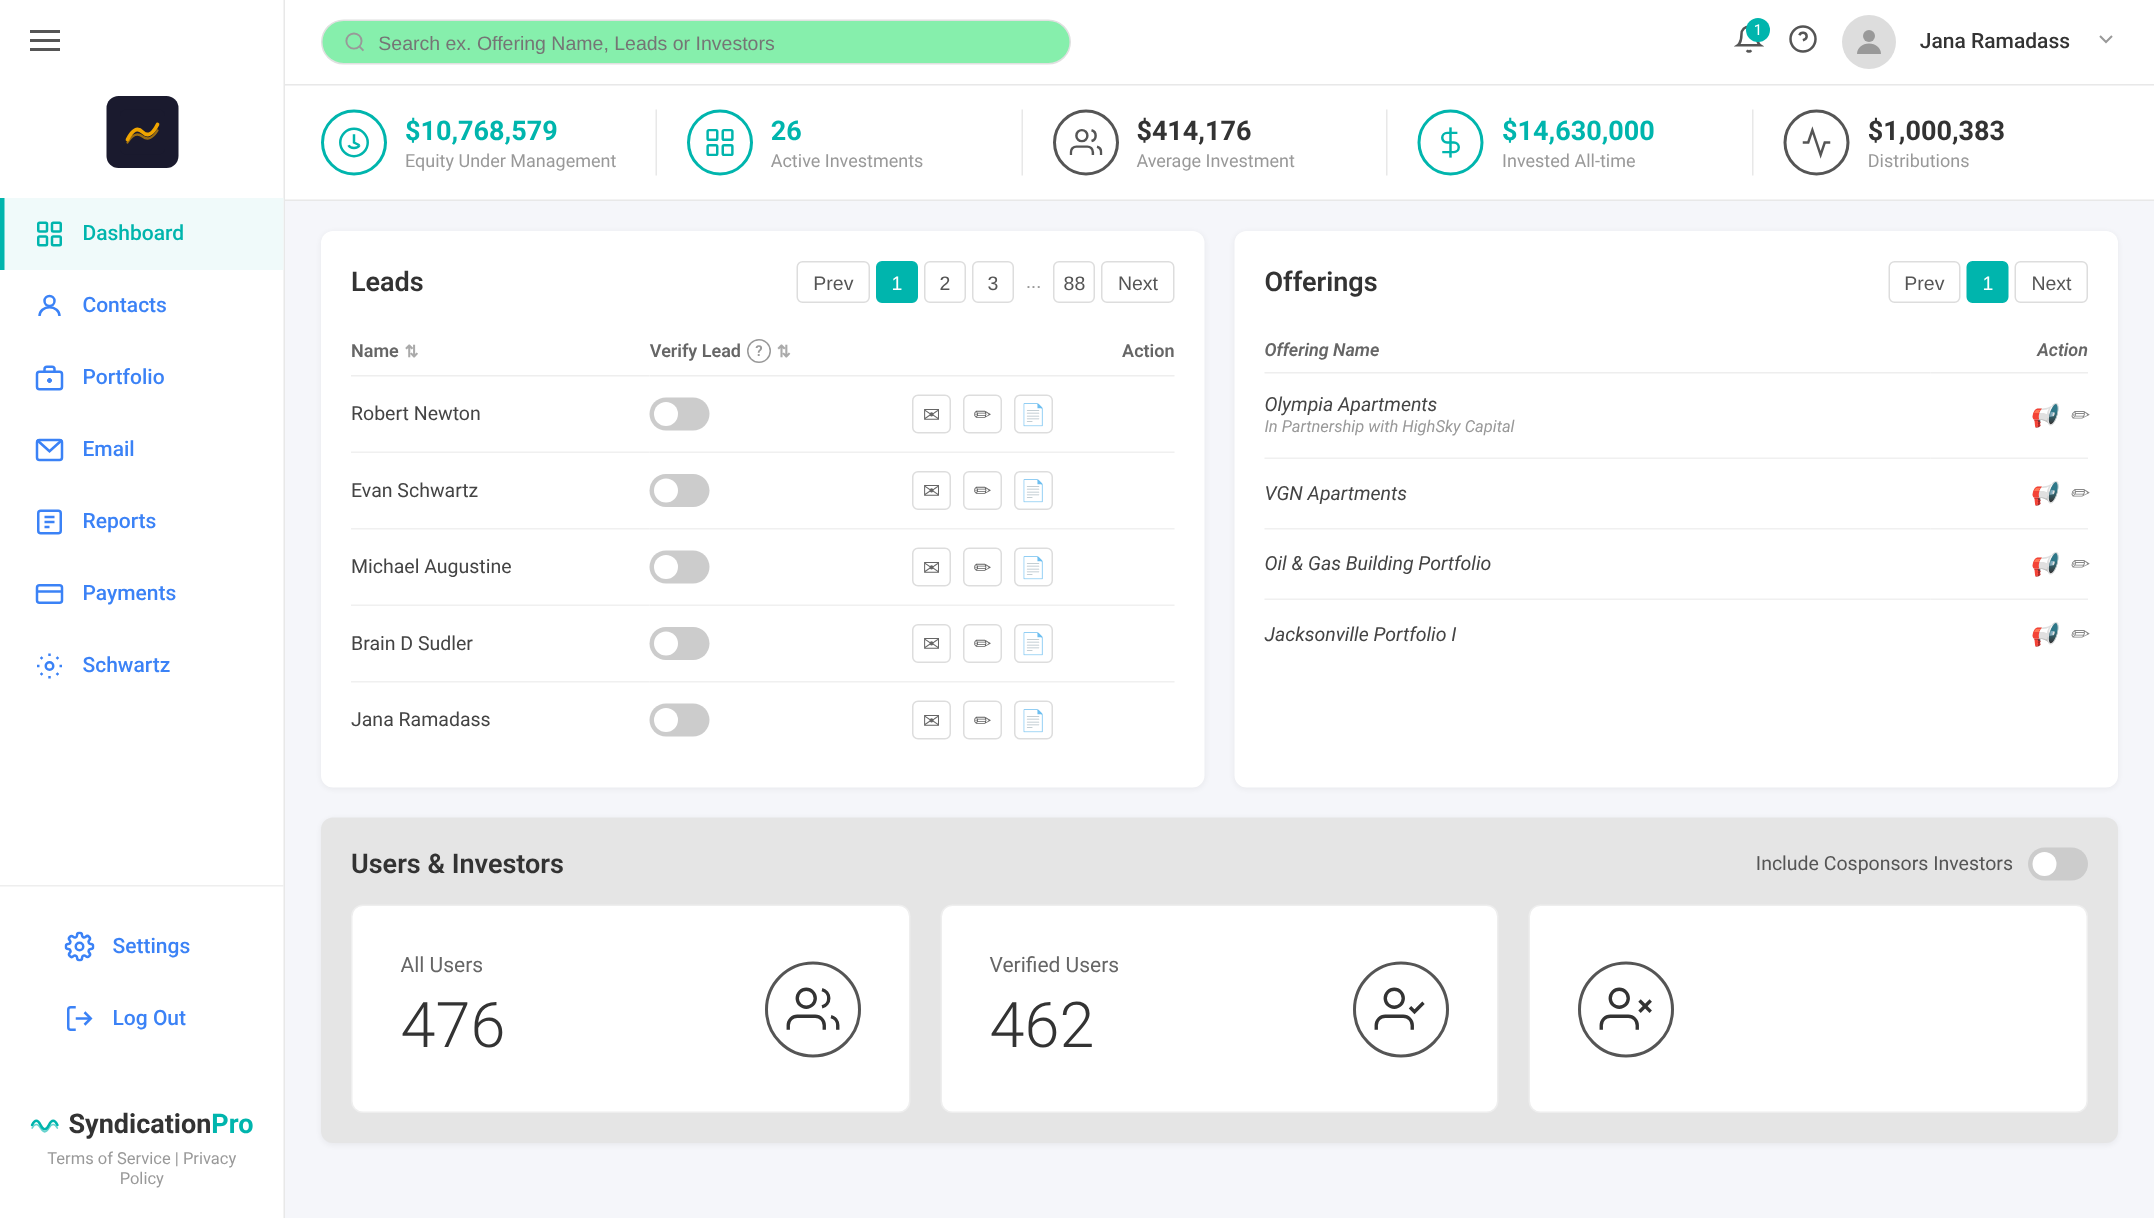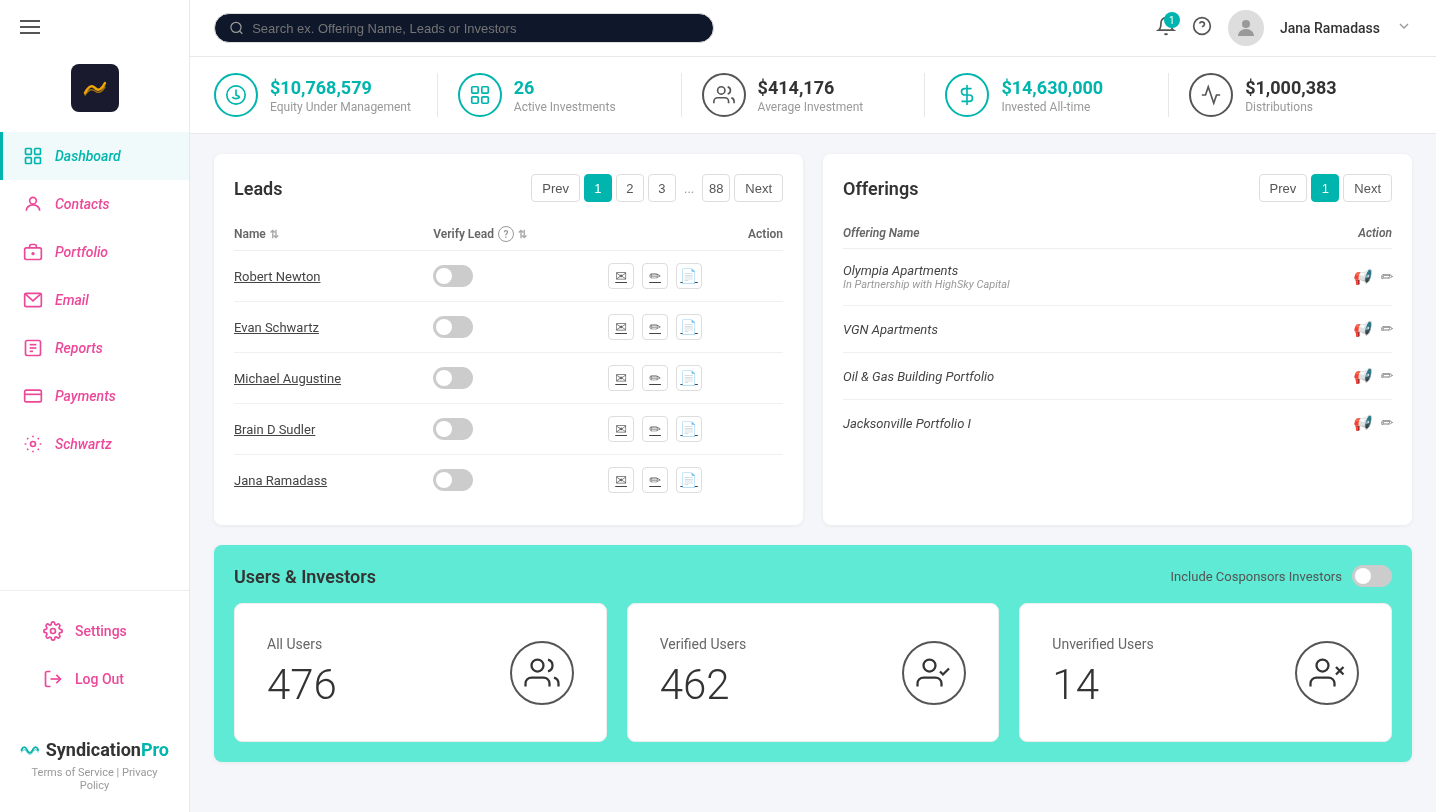--- a/index.html
+++ b/index.html
@@ -5,37 +5,37 @@
     * { box-sizing: border-box; margin: 0; padding: 0; }
     body { font-family: -apple-system, BlinkMacSystemFont, 'Segoe UI', Roboto, sans-serif; background: #f5f6fa; color: #333; display: flex; height: 100vh; overflow: hidden; }
 
     
     .sidebar { width: 190px; background: #fff; border-right: 1px solid #e8e8e8; display: flex; flex-direction: column; position: relative; z-index: 10; flex-shrink: 0; }
     .sidebar-hamburger { padding: 16px 20px; cursor: pointer; }
     .sidebar-hamburger span { display: block; width: 20px; height: 2px; background: #555; margin: 4px 0; }
     .sidebar-logo { padding: 10px 20px 20px; display: flex; justify-content: center; }
     .logo-box { width: 48px; height: 48px; background: #1a1a2e; border-radius: 8px; display: flex; align-items: center; justify-content: center; }
     .logo-box svg { width: 30px; height: 30px; }
-    .sidebar-nav { flex: 1; font-style: italic; }
-    .nav-item { display: flex; align-items: center; gap: 12px; padding: 14px 20px; cursor: pointer; color: #ec4899; font-size: 14px; font-weight: 500; border-left: 3px solid transparent; }
+    .sidebar-nav { flex: 1; }
+    .nav-item { display: flex; align-items: center; gap: 12px; padding: 14px 20px; cursor: pointer; color: #3b82f6; font-size: 14px; font-weight: 500; border-left: 3px solid transparent; }
     .nav-item.active { border-left: 3px solid #00b5ad; color: #00b5ad; background: #f0fafa; }
     .nav-icon { width: 20px; height: 20px; flex-shrink: 0; }
     .sidebar-bottom { padding: 16px 20px; border-top: 1px solid #eee; }
     .sidebar-footer { padding: 20px; text-align: center; }
     .footer-logo { font-size: 18px; font-weight: 700; color: #333; }
     .footer-logo span { color: #00b5ad; }
     .footer-links { font-size: 11px; color: #999; margin-top: 6px; }
     .footer-links a { color: #999; text-decoration: none; }
 
     
     .main { flex: 1; overflow-y: auto; display: flex; flex-direction: column; }
 
     
     .topbar { background: #fff; padding: 10px 24px; display: flex; align-items: center; gap: 16px; border-bottom: 1px solid #e8e8e8; position: sticky; top: 0; z-index: 5; }
-    .search-bar { flex: 1; max-width: 500px; display: flex; align-items: center; background: #0f172a; border: 1px solid #e0e0e0; border-radius: 20px; padding: 6px 14px; gap: 8px; }
+    .search-bar { flex: 1; max-width: 500px; display: flex; align-items: center; background: #86efac; border: 1px solid #e0e0e0; border-radius: 20px; padding: 6px 14px; gap: 8px; }
     .search-bar input { border: none; background: transparent; outline: none; font-size: 13px; color: #777; width: 100%; }
     .topbar-icons { display: flex; align-items: center; gap: 16px; margin-left: auto; }
     .topbar-icon-btn { position: relative; cursor: pointer; color: #555; }
     .notification-badge { position: absolute; top: -4px; right: -4px; background: #00b5ad; color: white; border-radius: 50%; width: 16px; height: 16px; font-size: 10px; display: flex; align-items: center; justify-content: center; }
     .user-avatar { width: 36px; height: 36px; border-radius: 50%; background: #ddd; overflow: hidden; display: flex; align-items: center; justify-content: center; }
     .user-name { font-size: 14px; font-weight: 500; color: #333; }
 
     
     .stats-bar { background: #fff; padding: 16px 24px; display: flex; gap: 0; border-bottom: 1px solid #e8e8e8; }
     .stat-item { display: flex; align-items: center; gap: 12px; flex: 1; padding: 0 20px; border-right: 1px solid #e8e8e8; }
@@ -61,21 +61,21 @@
     
     .pagination { display: flex; align-items: center; gap: 4px; }
     .page-btn { width: 28px; height: 28px; border: 1px solid #ddd; background: #fff; border-radius: 4px; cursor: pointer; font-size: 13px; display: flex; align-items: center; justify-content: center; color: #555; }
     .page-btn.active { background: #00b5ad; color: #fff; border-color: #00b5ad; }
     .page-btn.nav { padding: 0 10px; width: auto; }
     .page-ellipsis { font-size: 13px; color: #999; padding: 0 4px; }
 
     
     .leads-table { width: 100%; border-collapse: collapse; }
     .leads-table th { text-align: left; font-size: 12px; font-weight: 600; color: #666; padding: 8px 0; border-bottom: 1px solid #eee; }
-    .leads-table td { padding: 12px 0; border-bottom: 1px solid #f0f0f0; font-size: 13px; color: #444; vertical-align: middle; text-decoration: underline; }
+    .leads-table td { padding: 12px 0; border-bottom: 1px solid #f0f0f0; font-size: 13px; color: #444; vertical-align: middle; }
     .leads-table tr:last-child td { border-bottom: none; }
 
     .th-name { display: flex; align-items: center; gap: 4px; }
     .th-verify { display: flex; align-items: center; gap: 4px; }
 
     
     .toggle { width: 40px; height: 22px; background: #ccc; border-radius: 11px; position: relative; cursor: pointer; }
     .toggle-knob { position: absolute; top: 3px; left: 3px; width: 16px; height: 16px; background: #fff; border-radius: 50%; transition: left 0.2s; }
 
     
@@ -86,21 +86,21 @@
     .offerings-table { width: 100%; border-collapse: collapse; font-style: italic; }
     .offerings-table th { text-align: left; font-size: 12px; font-weight: 600; color: #666; padding: 8px 0; border-bottom: 1px solid #eee; }
     .offerings-table td { padding: 14px 0; border-bottom: 1px solid #f0f0f0; font-size: 13px; color: #444; vertical-align: middle; }
     .offerings-table tr:last-child td { border-bottom: none; }
     .offering-name-main { font-size: 13px; color: #444; }
     .offering-name-sub { font-size: 11px; color: #999; }
     .offering-actions { display: flex; gap: 8px; justify-content: flex-end; }
     .offering-action-icon { color: #888; cursor: pointer; font-size: 15px; }
 
     
-    .users-section { background: #5eead4; border-radius: 8px; box-shadow: 0 1px 4px rgba(0,0,0,0.06); padding: 20px; }
+    .users-section { background: #e5e5e5; border-radius: 8px; box-shadow: 0 1px 4px rgba(0,0,0,0.06); padding: 20px; }
     .users-header { display: flex; align-items: center; justify-content: space-between; margin-bottom: 16px; }
     .users-title { font-size: 18px; font-weight: 600; color: #333; }
     .include-cosponsors { display: flex; align-items: center; gap: 10px; font-size: 13px; color: #555; }
 
     .users-cards { display: flex; gap: 20px; }
     .user-card { flex: 1; background: #fff; border: 1px solid #eee; border-radius: 8px; padding: 32px; display: flex; align-items: center; justify-content: space-between; }
     .user-card-left { }
     .user-card-label { font-size: 14px; color: #666; margin-bottom: 8px; }
     .user-card-value { font-size: 42px; font-weight: 300; color: #333; }
     .user-card-icon { width: 64px; height: 64px; border-radius: 50%; border: 2px solid #555; display: flex; align-items: center; justify-content: center; color: #555; }
@@ -541,24 +541,20 @@
           </div>
           <div class="user-card-icon">
             <svg width="36" height="36" viewBox="0 0 24 24" fill="none" stroke="#333" stroke-width="1.5">
                 <path d="M17 21v-2a4 4 0 0 0-4-4H5a4 4 0 0 0-4 4v2"></path>
                 <circle cx="9" cy="7" r="4"></circle>
                 <polyline points="16 11 18 13 22 9"></polyline>
               </svg>
           </div>
         </div>
         <div class="user-card">
-          <div class="user-card-left">
-            <div class="user-card-label">Unverified Users</div>
-            <div class="user-card-value">14</div>
-          </div>
           <div class="user-card-icon">
             <svg width="36" height="36" viewBox="0 0 24 24" fill="none" stroke="#333" stroke-width="1.5">
                 <path d="M17 21v-2a4 4 0 0 0-4-4H5a4 4 0 0 0-4 4v2"></path>
                 <circle cx="9" cy="7" r="4"></circle>
                 <line x1="18" y1="8" x2="23" y2="13"></line>
                 <line x1="23" y1="8" x2="18" y2="13"></line>
               </svg>
           </div>
         </div>
       </div>

